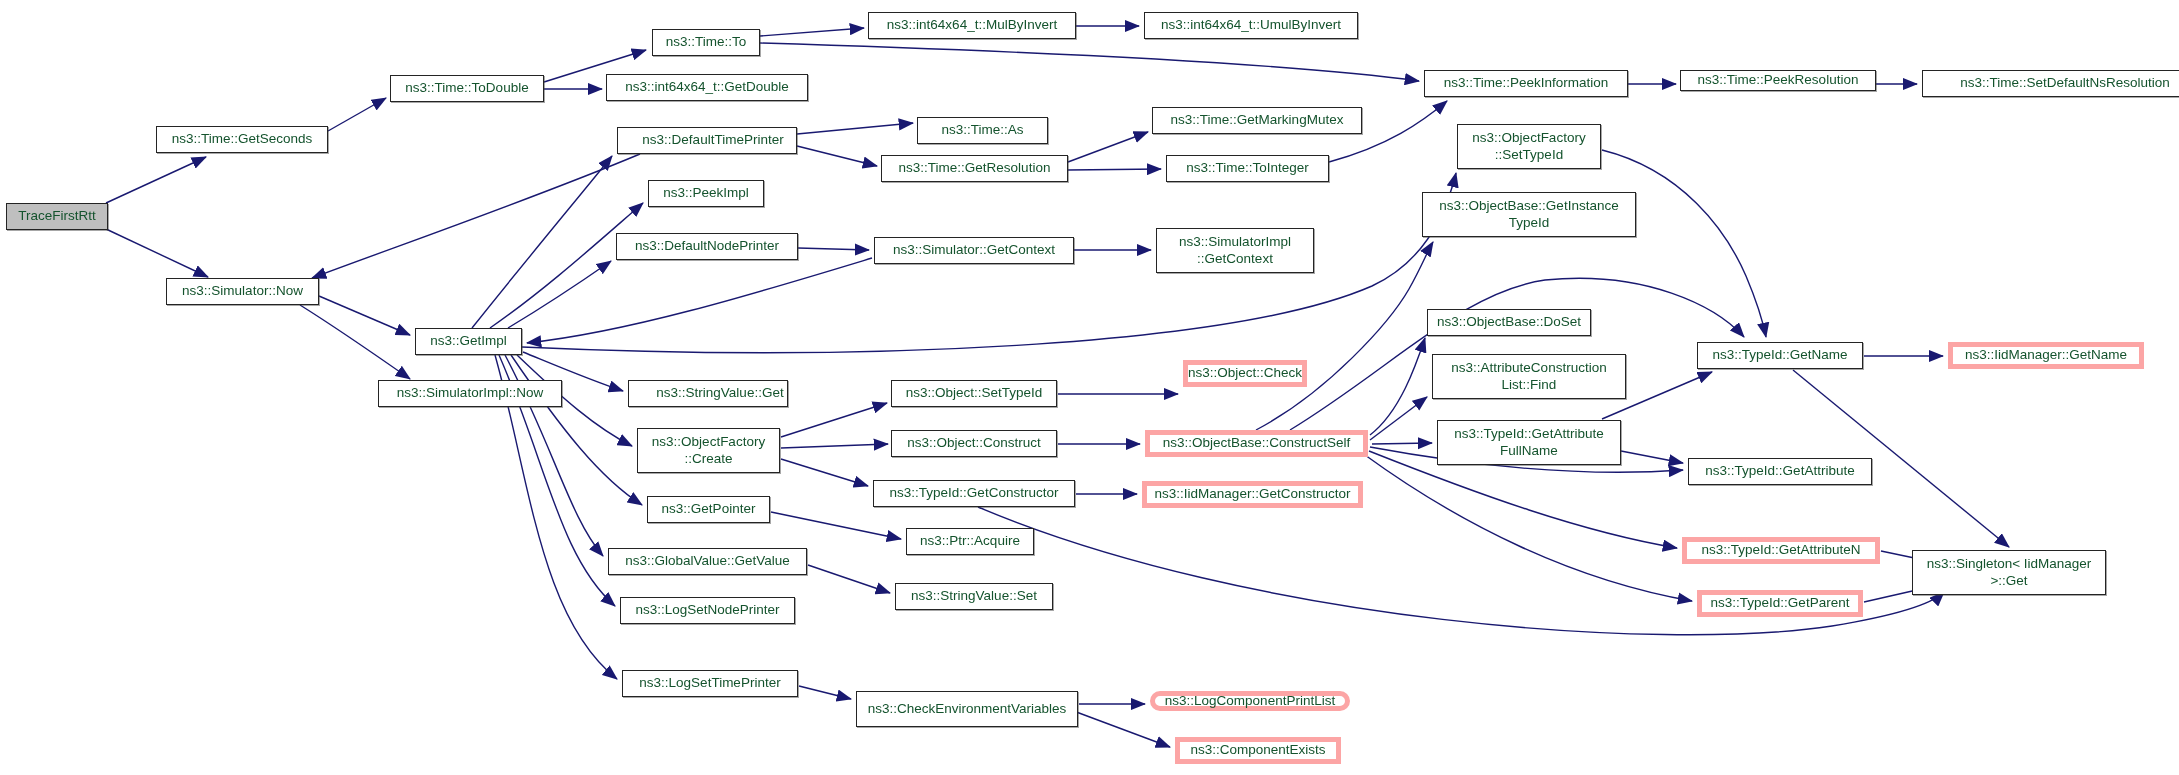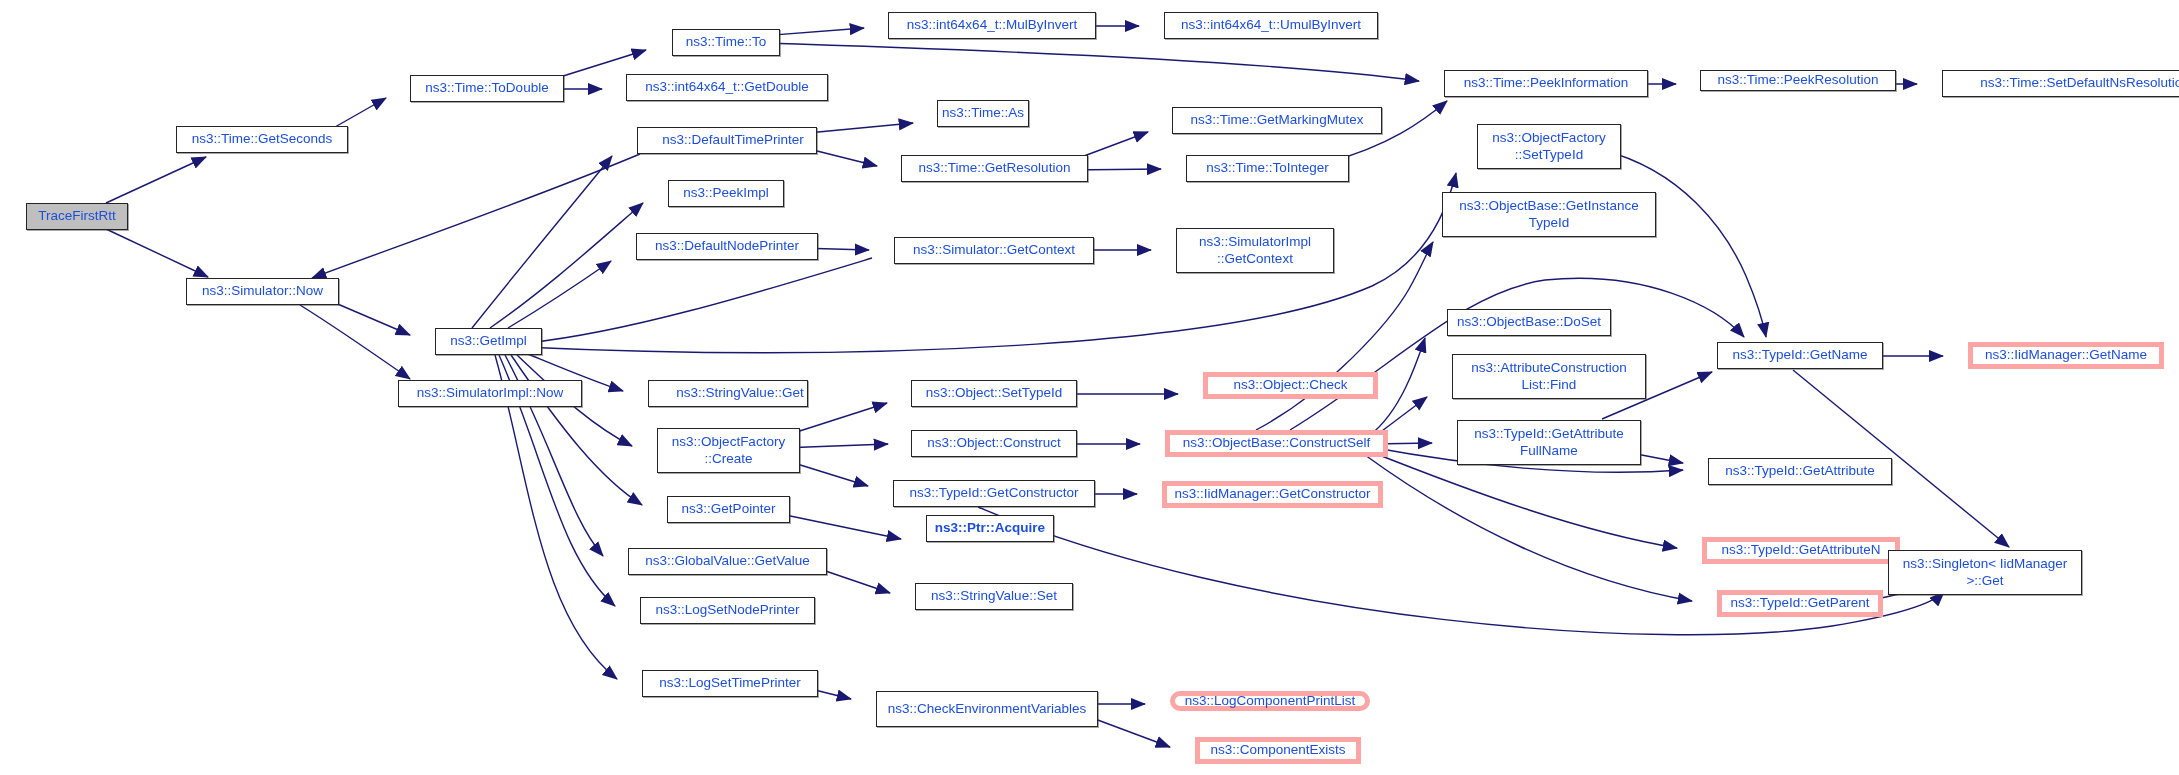--- a/index.html
+++ b/index.html
@@ -10,25 +10,24 @@
     font-family:"Liberation Sans", sans-serif;
     overflow:hidden;
   }
   #edge-layer{position:absolute;left:0;top:0;width:2179px;height:775px;}
   .node{
     position:absolute;
     display:flex;flex-direction:column;align-items:center;justify-content:center;
     background:#ffffff;
     border:1px solid #242424;
     box-shadow:1px 1px 0 rgba(60,60,60,0.45);
-    font-size:13.5px;color:#1d4ed8;
+    font-size:13.5px;color:#14532d;
     line-height:1.22;text-align:right;white-space:nowrap;
     box-sizing:border-box;
     cursor:pointer;
-    margin-left:20px;
   }
   .node.red{border:5px solid #fca5a5;box-shadow:none;}
   .node.start{background:#bfbfbf;}
   .node span{display:block;pointer-events:none;}
 </style>
 </head>
 <body>
 
 <div id="canvas">
   <svg id="edge-layer" viewBox="0 0 2179 775" xmlns="http://www.w3.org/2000/svg">
@@ -125,21 +124,21 @@
       </div>
       <div class="node" style="left: 1680px; top: 70px; width: 196px; height: 21px;">
         <span>ns3::Time::PeekResolution</span>
       </div>
       <div class="node" style="left: 1922px; top: 70px; width: 286px; height: 27px;">
         <span>ns3::Time::SetDefaultNsResolution</span>
       </div>
       <div class="node" style="left: 617px; top: 127px; width: 180px; height: 27px; padding-left: 12px;">
         <span>ns3::DefaultTimePrinter</span>
       </div>
-      <div class="node" style="left: 917px; top: 100px; width: 92px; height: 27px;">
+      <div class="node" style="left: 917px; top: 117px; width: 131px; height: 27px;">
         <span>ns3::Time::As</span>
       </div>
       <div class="node" style="left: 1152px; top: 107px; width: 210px; height: 27px;">
         <span>ns3::Time::GetMarkingMutex</span>
       </div>
       <div class="node" style="left: 881px; top: 155px; width: 187px; height: 27px;">
         <span>ns3::Time::GetResolution</span>
       </div>
       <div class="node" style="left: 1166px; top: 155px; width: 163px; height: 27px;">
         <span>ns3::Time::ToInteger</span>
@@ -186,21 +185,21 @@
       </div>
       <div class="node" style="left: 378px; top: 380px; width: 184px; height: 27px;">
         <span>ns3::SimulatorImpl::Now</span>
       </div>
       <div class="node" style="left: 628px; top: 380px; width: 160px; height: 27px; padding-left: 24px;">
         <span>ns3::StringValue::Get</span>
       </div>
       <div class="node" style="left: 891px; top: 380px; width: 166px; height: 27px;">
         <span>ns3::Object::SetTypeId</span>
       </div>
-      <div class="node red" style="left: 1183px; top: 372px; width: 175px; height: 27px;">
+      <div class="node red" style="left: 1183px; top: 360px; width: 124px; height: 27px;">
         <span>ns3::Object::Check</span>
       </div>
       <div class="node" style="left: 637px; top: 428px; width: 143px; height: 45px;">
         <span>ns3::ObjectFactory</span>
         <span>::Create</span>
       </div>
       <div class="node" style="left: 891px; top: 430px; width: 166px; height: 27px;">
         <span>ns3::Object::Construct</span>
       </div>
       <div class="node red" style="left: 1145px; top: 430px; width: 223px; height: 27px;">
@@ -215,27 +214,27 @@
       </div>
       <div class="node" style="left: 873px; top: 480px; width: 202px; height: 27px;">
         <span>ns3::TypeId::GetConstructor</span>
       </div>
       <div class="node red" style="left: 1142px; top: 481px; width: 221px; height: 27px;">
         <span>ns3::IidManager::GetConstructor</span>
       </div>
       <div class="node" style="left: 647px; top: 496px; width: 123px; height: 27px;">
         <span>ns3::GetPointer</span>
       </div>
-      <div class="node" style="left: 906px; top: 515px; width: 128px; height: 27px; font-weight: bold;">
+      <div class="node" style="left: 906px; top: 528px; width: 128px; height: 27px;">
         <span>ns3::Ptr::Acquire</span>
       </div>
       <div class="node red" style="left: 1682px; top: 537px; width: 198px; height: 27px;">
         <span>ns3::TypeId::GetAttributeN</span>
       </div>
-      <div class="node" style="left: 1868px; top: 550px; width: 194px; height: 45px;">
+      <div class="node" style="left: 1912px; top: 550px; width: 194px; height: 45px;">
         <span>ns3::Singleton&lt; IidManager</span>
         <span>&gt;::Get</span>
       </div>
       <div class="node" style="left: 608px; top: 548px; width: 199px; height: 27px;">
         <span>ns3::GlobalValue::GetValue</span>
       </div>
       <div class="node" style="left: 895px; top: 583px; width: 158px; height: 27px;">
         <span>ns3::StringValue::Set</span>
       </div>
       <div class="node red" style="left: 1697px; top: 590px; width: 166px; height: 27px;">

